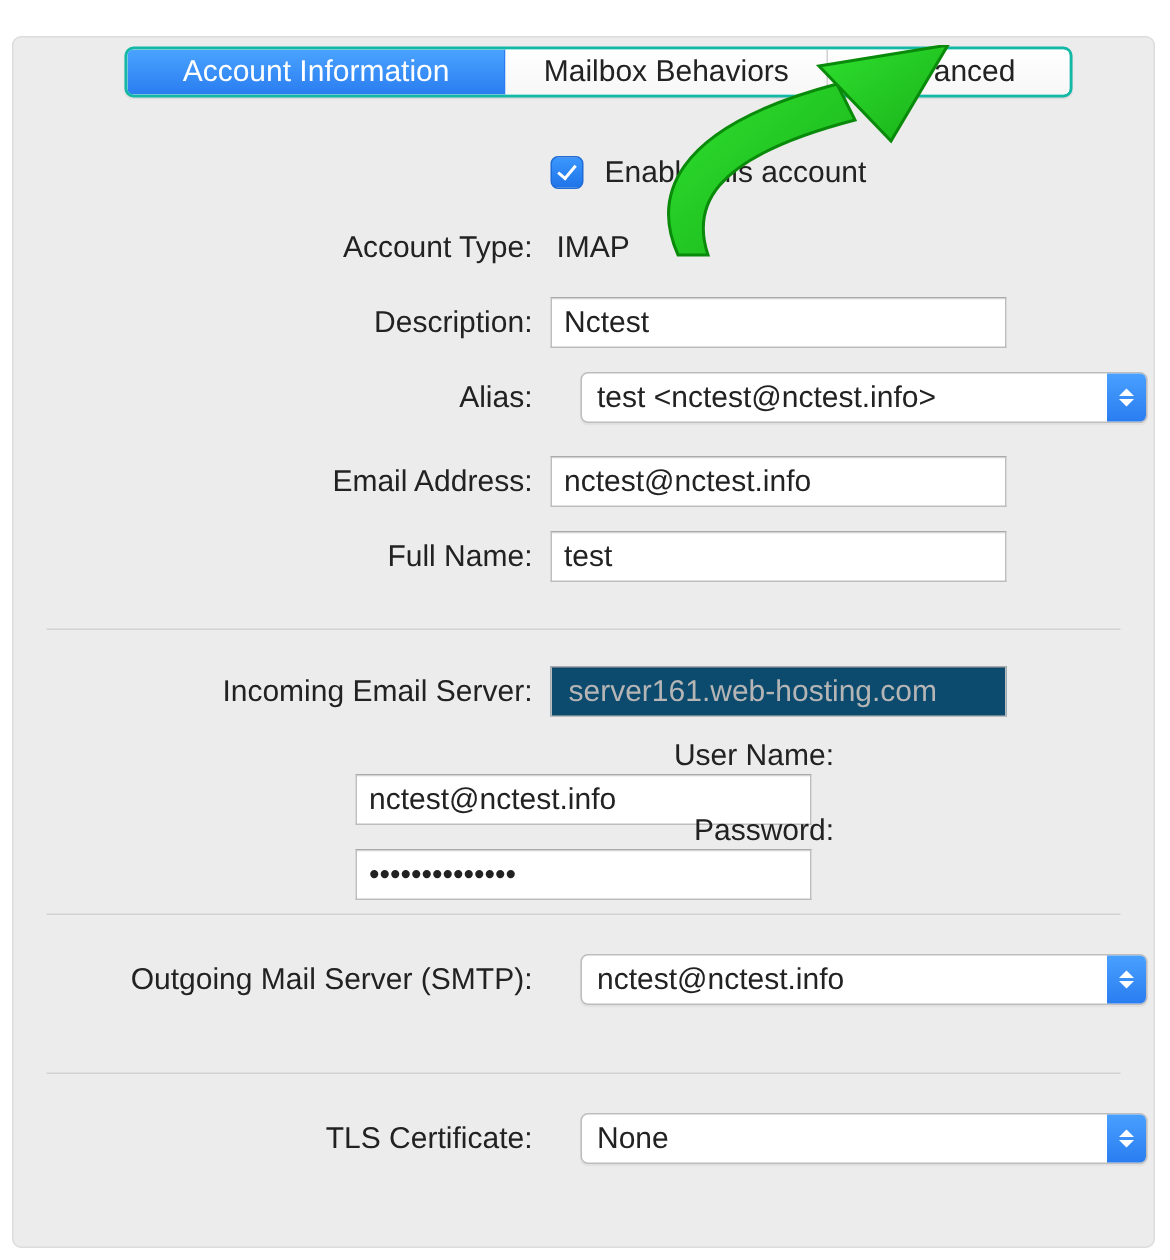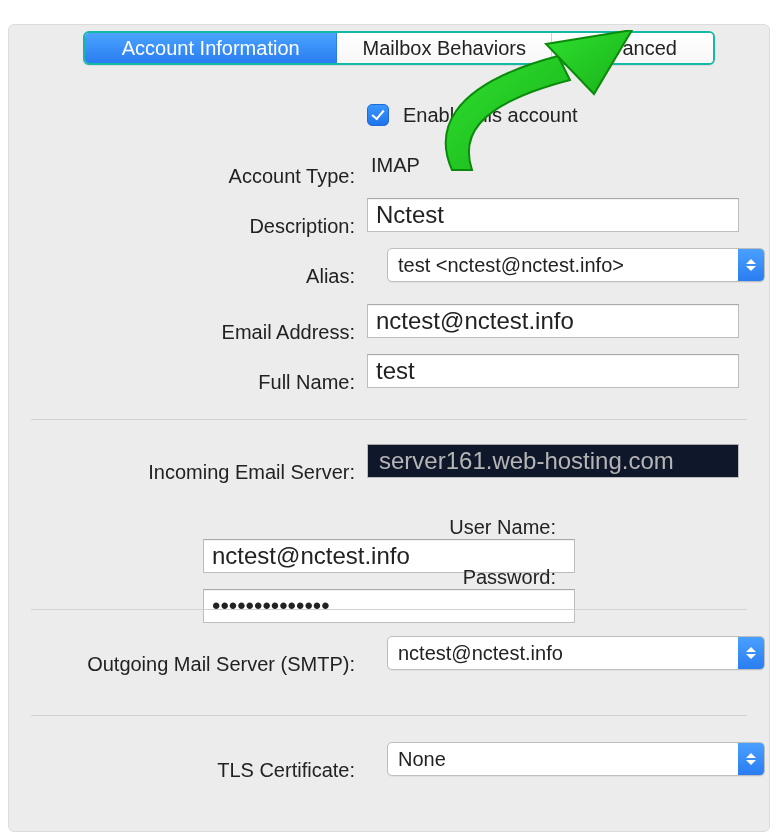--- a/index.html
+++ b/index.html
@@ -57,48 +57,47 @@
     display: flex;
     align-items: center;
     height: 36px;
   }
   .label {
     width: 358px;
     text-align: right;
     padding-right: 12px;
     color: #222;
     font-size: 20px;
-    margin-top: 23px;
   }
   .value {
     flex: 1;
     display: flex;
     align-items: center;
   }
   .field-text {
     font-size: 20px;
     color: #222;
     padding-left: 4px;
   }
 
   .textinput {
-    width: 372px;
+    width: 304px;
     height: 34px;
     background: #ffffff;
     border: 1px solid #bdbdbd;
     border-top-color: #a9a9a9;
     box-shadow: inset 0 1px 0 rgba(0,0,0,0.05);
-    font-size: 24px;
+    font-size: 20px;
     color: #222;
     padding: 2px 8px;
     font-family: inherit;
   }
   .textinput.readonly {
     color: #b5b5b5;
-    background: #0f172a;
+    background: #0c4a6e;
     padding-left: 11px;
   }
 
   .select {
     position: relative;
     width: 378px;
     height: 34px;
     background: #ffffff;
     border: 1px solid #bdbdbd;
     border-radius: 5px;

